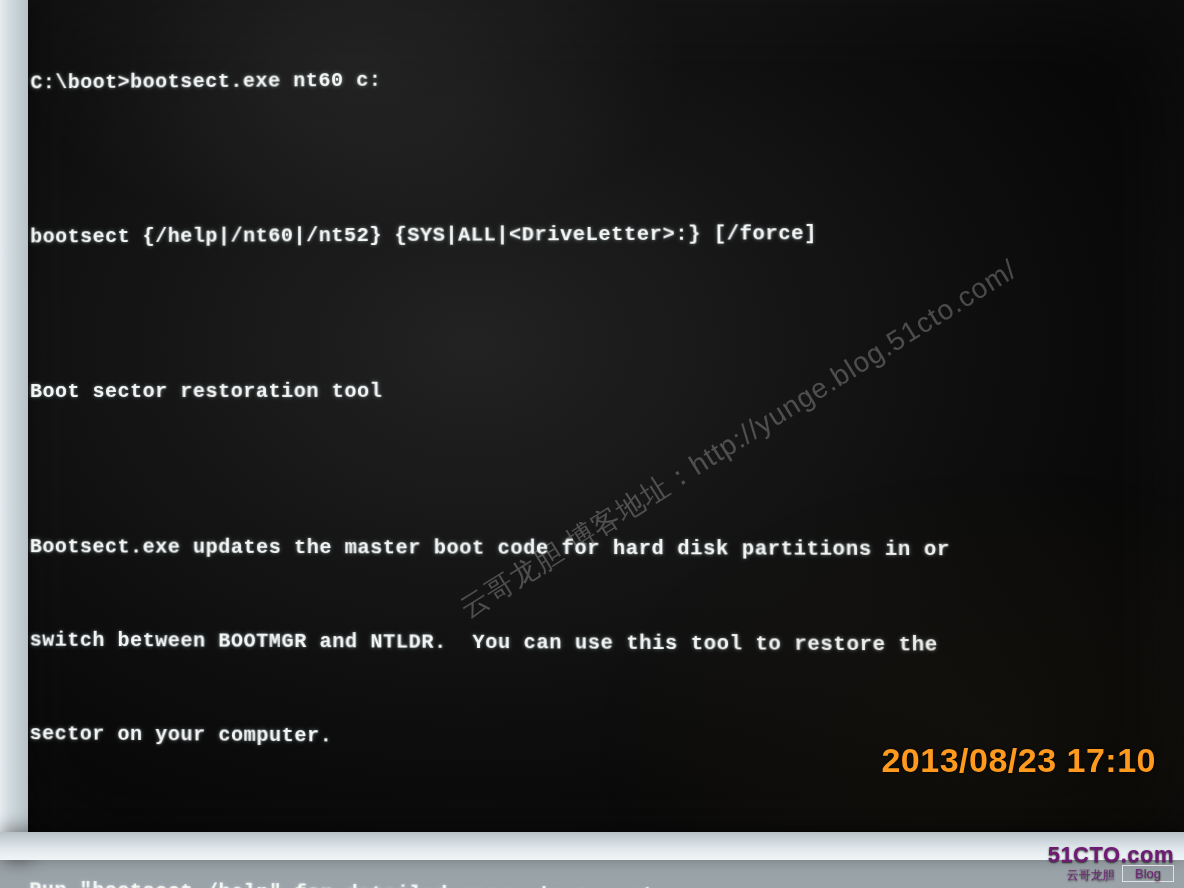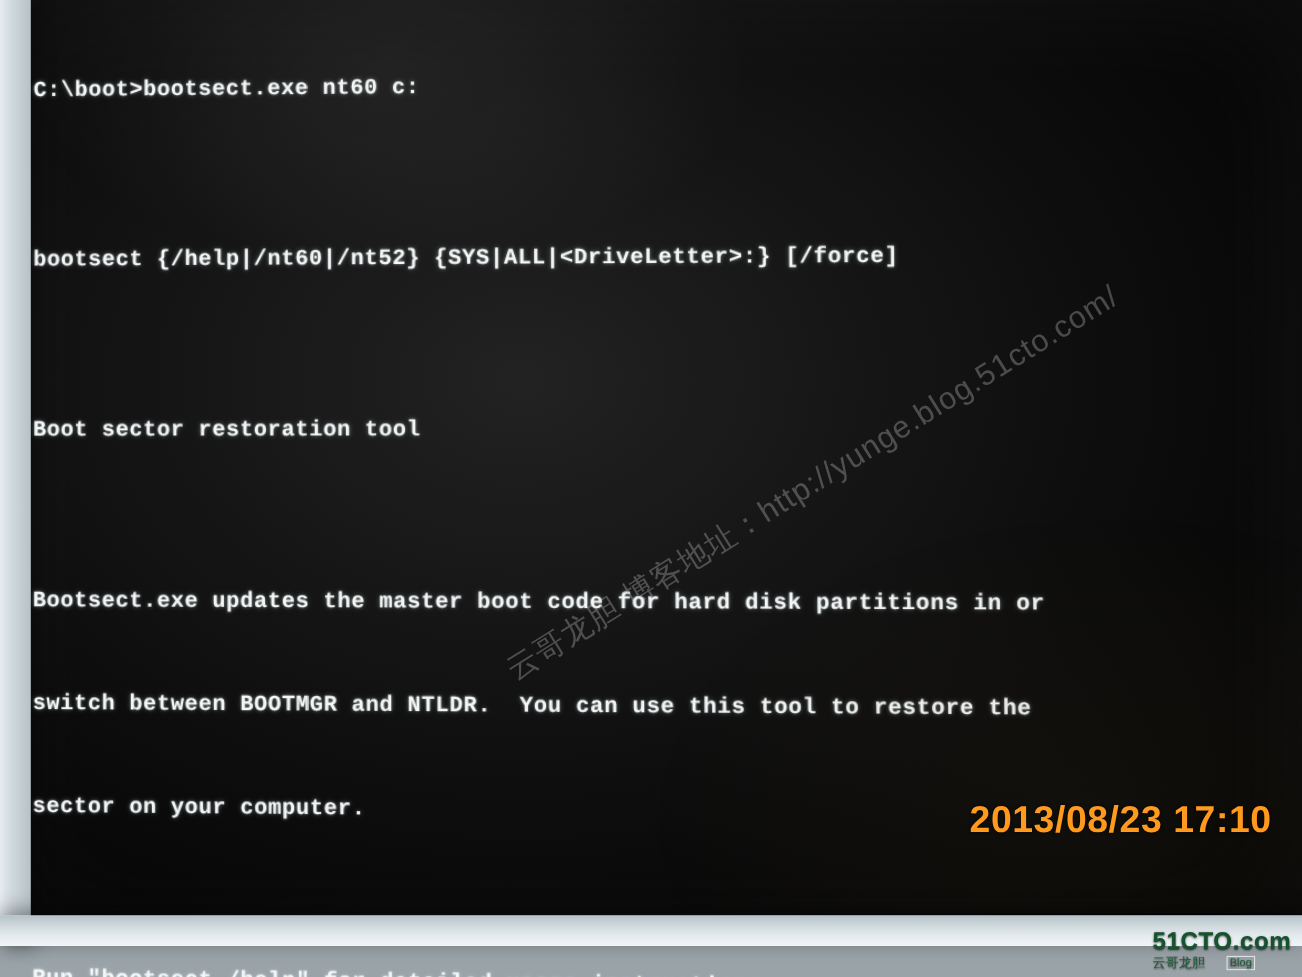--- a/index.html
+++ b/index.html
@@ -47,21 +47,21 @@
     white-space: pre-wrap;
     transform: perspective(2200px) rotateY(-3deg) rotateX(1.5deg);
     transform-origin: left center;
   }
   .terminal .line {
     display: block;
   }
   .timestamp {
     position: absolute;
     right: 28px;
-    bottom: 95px;
+    bottom: 80px;
     color: #ff9a1f;
     font-family: "Arial Narrow", Arial, sans-serif;
     font-size: 34px;
     font-weight: 600;
     letter-spacing: 0.5px;
     text-shadow: 0 0 3px rgba(0,0,0,0.6);
   }
   .watermark-diag {
     position: absolute;
     right: 120px;
@@ -71,40 +71,40 @@
     font-family: "Microsoft YaHei", Arial, sans-serif;
     font-size: 28px;
     letter-spacing: 1px;
     pointer-events: none;
     white-space: nowrap;
   }
   .site-badge {
     position: absolute;
     right: 10px;
     bottom: 4px;
-    text-align: left;
+    text-align: right;
     font-family: Arial, sans-serif;
-    color: #14532d;
+    color: #701a75;
     text-shadow: 0 1px 2px rgba(0,0,0,0.8);
   }
   .site-badge .domain {
     font-size: 22px;
     font-weight: bold;
     letter-spacing: 0.5px;
   }
   .site-badge .sub {
     font-size: 12px;
     margin-top: -2px;
     opacity: 0.9;
   }
   .site-badge .sub .tiny {
-    font-size: 10px;
+    font-size: 13px;
     border: 1px solid #e7e9ec;
-    padding: 0 2px;
-    margin-left: 16px;
+    padding: 0 12px;
+    margin-left: 4px;
     vertical-align: 1px;
   }
   .glare {
     position: absolute;
     left: 30px; top: 0; right:0; bottom:30px;
     pointer-events:none;
     background:
       radial-gradient(ellipse 500px 260px at 28% 8%, rgba(255,255,255,0.07), transparent 70%),
       radial-gradient(ellipse 600px 400px at 85% 90%, rgba(120,100,60,0.10), transparent 70%);
   }

